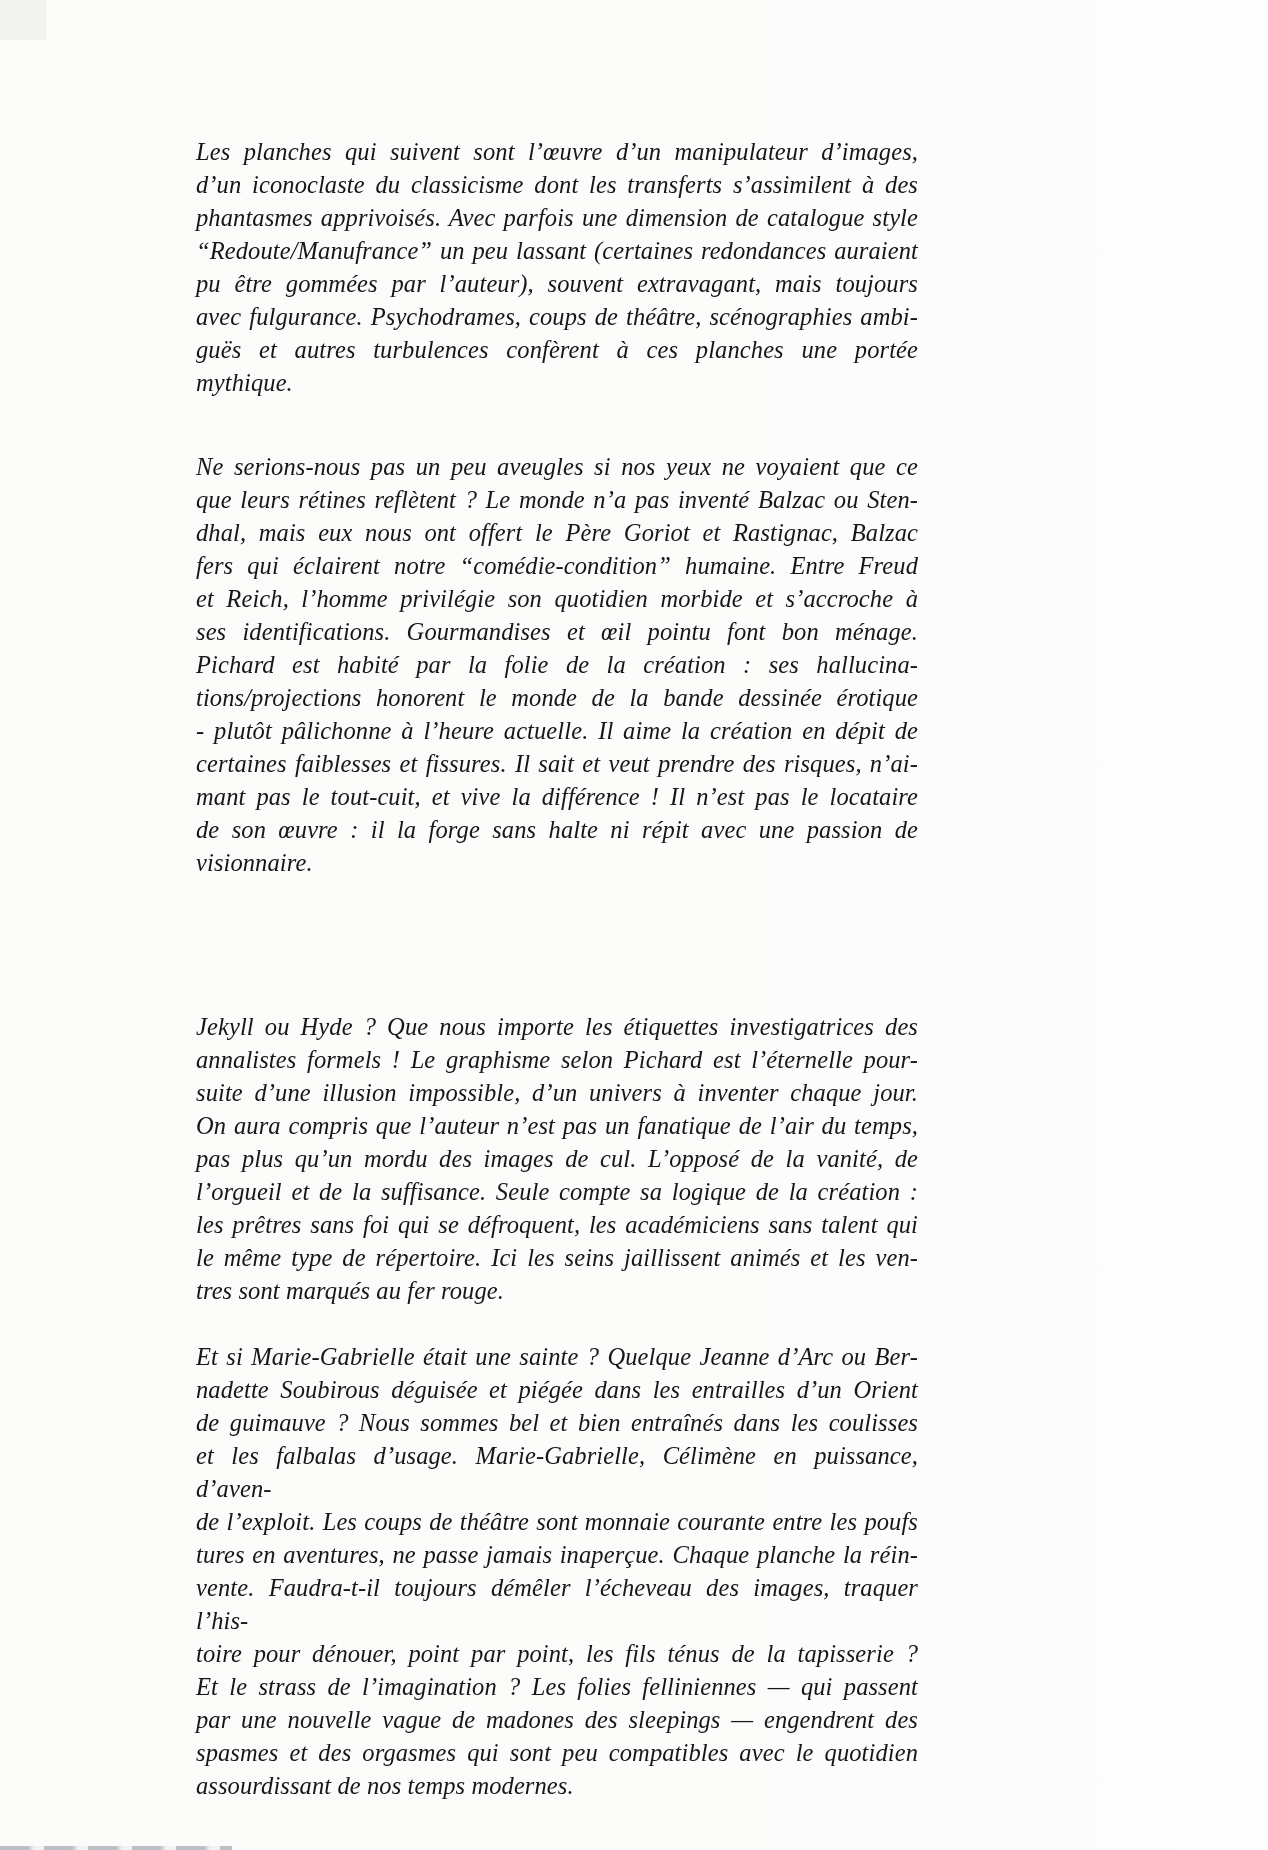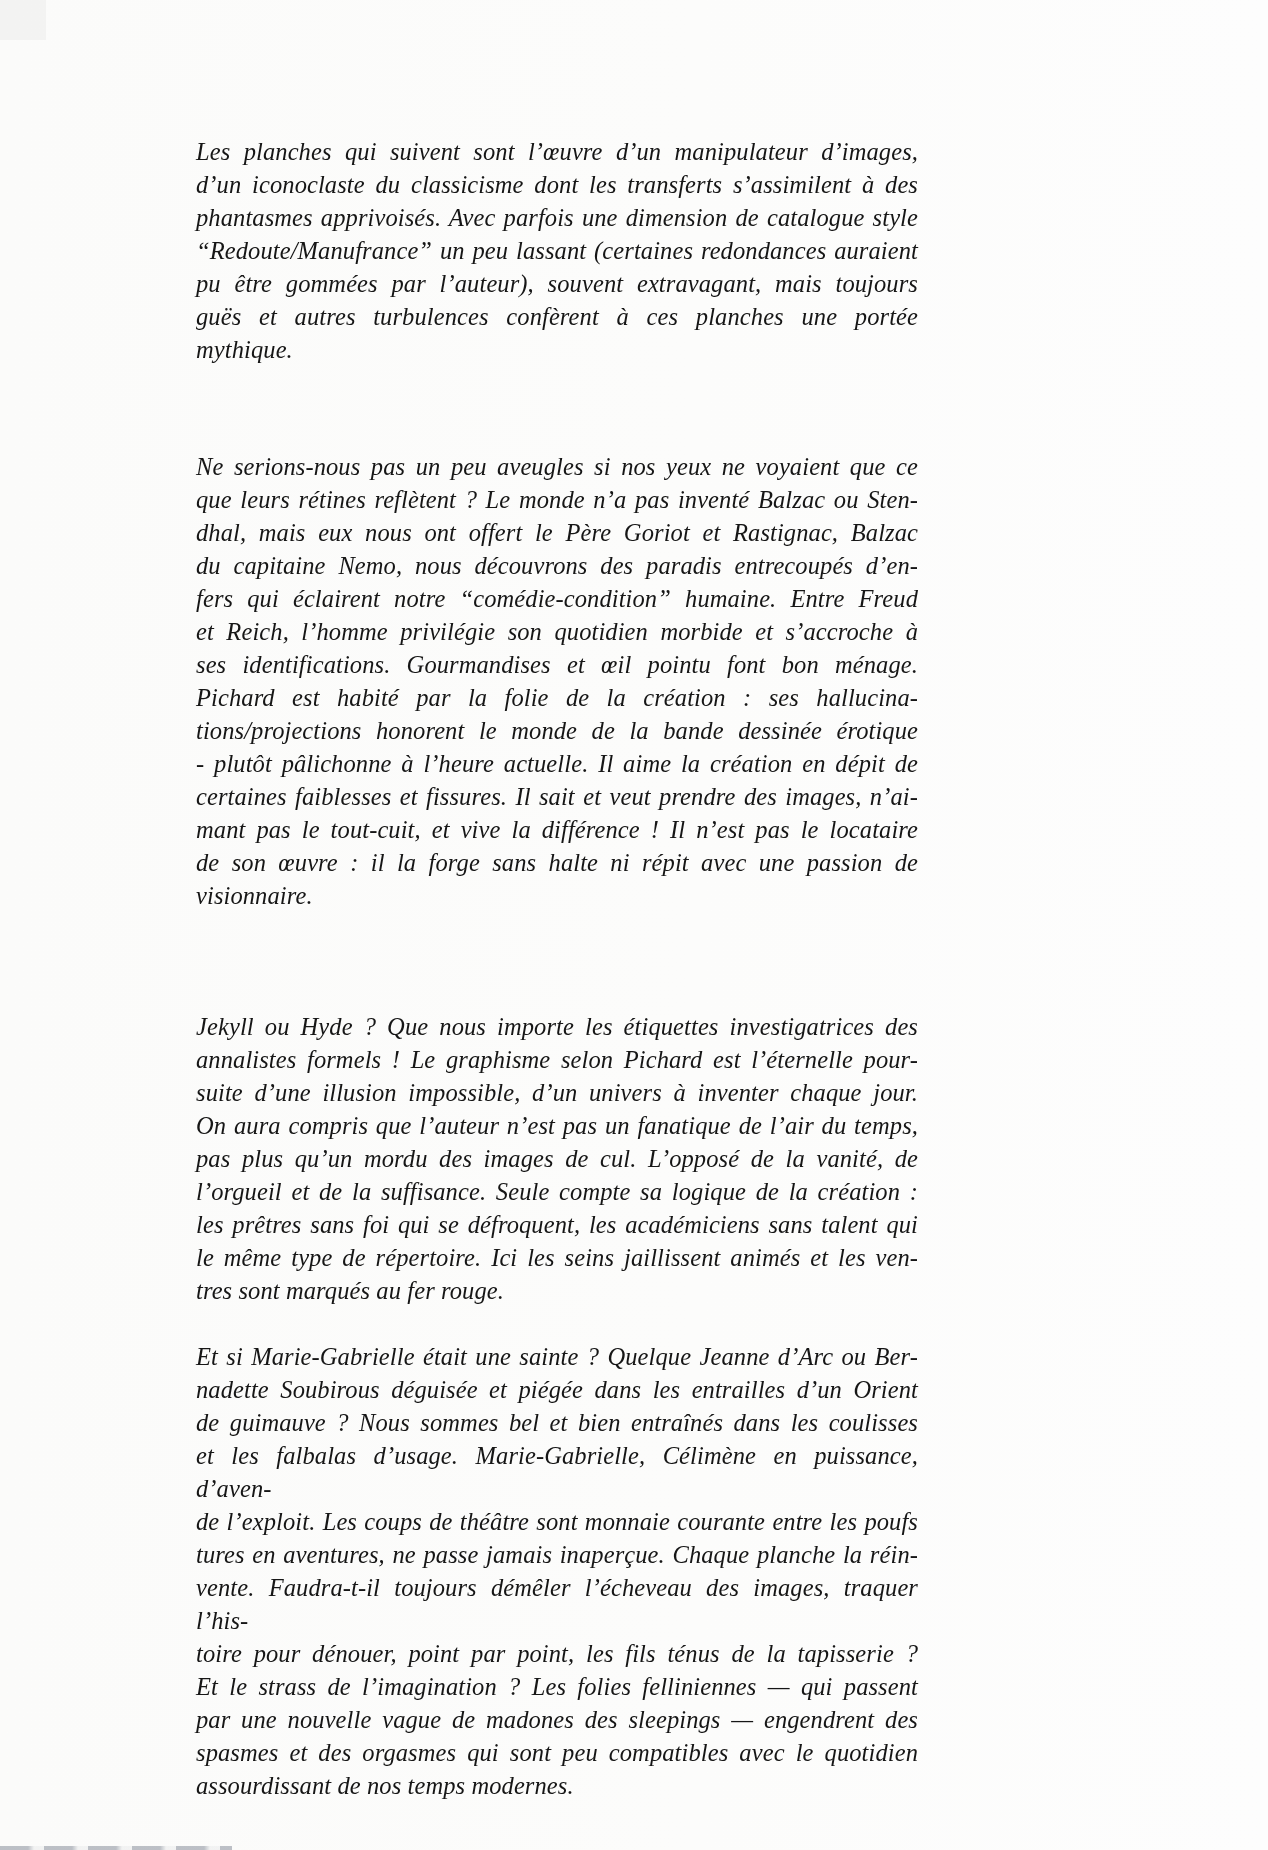--- a/index.html
+++ b/index.html
@@ -62,35 +62,35 @@
 
 <div class="page">
   <div class="scan-artifact corner-smudge"></div>
 
   <div class="text-block" style="top: 135px;">
       <div class="line">Les planches qui suivent sont l’œuvre d’un manipulateur d’images,</div>
       <div class="line">d’un iconoclaste du classicisme dont les transferts s’assimilent à des</div>
       <div class="line">phantasmes apprivoisés. Avec parfois une dimension de catalogue style</div>
       <div class="line">“Redoute/Manufrance” un peu lassant (certaines redondances auraient</div>
       <div class="line">pu être gommées par l’auteur), souvent extravagant, mais toujours</div>
+      <div class="line">avec fulgurance. Psychodrames, coups de théâtre, scénographies ambi-</div>
       <div class="line">guës et autres turbulences confèrent à ces planches une portée</div>
       <div class="line last">mythique.</div>
     </div>
   <div class="text-block" style="top: 450px;">
       <div class="line">Ne serions-nous pas un peu aveugles si nos yeux ne voyaient que ce</div>
       <div class="line">que leurs rétines reflètent ? Le monde n’a pas inventé Balzac ou Sten-</div>
       <div class="line">dhal, mais eux nous ont offert le Père Goriot et Rastignac, Balzac</div>
-      <div class="line">du capitaine Nemo, nous découvrons des paradis entrecoupés d’en-</div>
       <div class="line">fers qui éclairent notre “comédie-condition” humaine. Entre Freud</div>
       <div class="line">et Reich, l’homme privilégie son quotidien morbide et s’accroche à</div>
       <div class="line">ses identifications. Gourmandises et œil pointu font bon ménage.</div>
       <div class="line">Pichard est habité par la folie de la création : ses hallucina-</div>
       <div class="line">tions/projections honorent le monde de la bande dessinée érotique</div>
       <div class="line">- plutôt pâlichonne à l’heure actuelle. Il aime la création en dépit de</div>
-      <div class="line">certaines faiblesses et fissures. Il sait et veut prendre des images, n’ai-</div>
+      <div class="line">certaines faiblesses et fissures. Il sait et veut prendre des risques, n’ai-</div>
       <div class="line">mant pas le tout-cuit, et vive la différence ! Il n’est pas le locataire</div>
       <div class="line">de son œuvre : il la forge sans halte ni répit avec une passion de</div>
       <div class="line last">visionnaire.</div>
     </div>
   <div class="text-block" style="top: 970px; margin-top: 40px;">
       <div class="line">Jekyll ou Hyde ? Que nous importe les étiquettes investigatrices des</div>
       <div class="line">annalistes formels ! Le graphisme selon Pichard est l’éternelle pour-</div>
       <div class="line">suite d’une illusion impossible, d’un univers à inventer chaque jour.</div>
       <div class="line">On aura compris que l’auteur n’est pas un fanatique de l’air du temps,</div>
       <div class="line">pas plus qu’un mordu des images de cul. L’opposé de la vanité, de</div>

